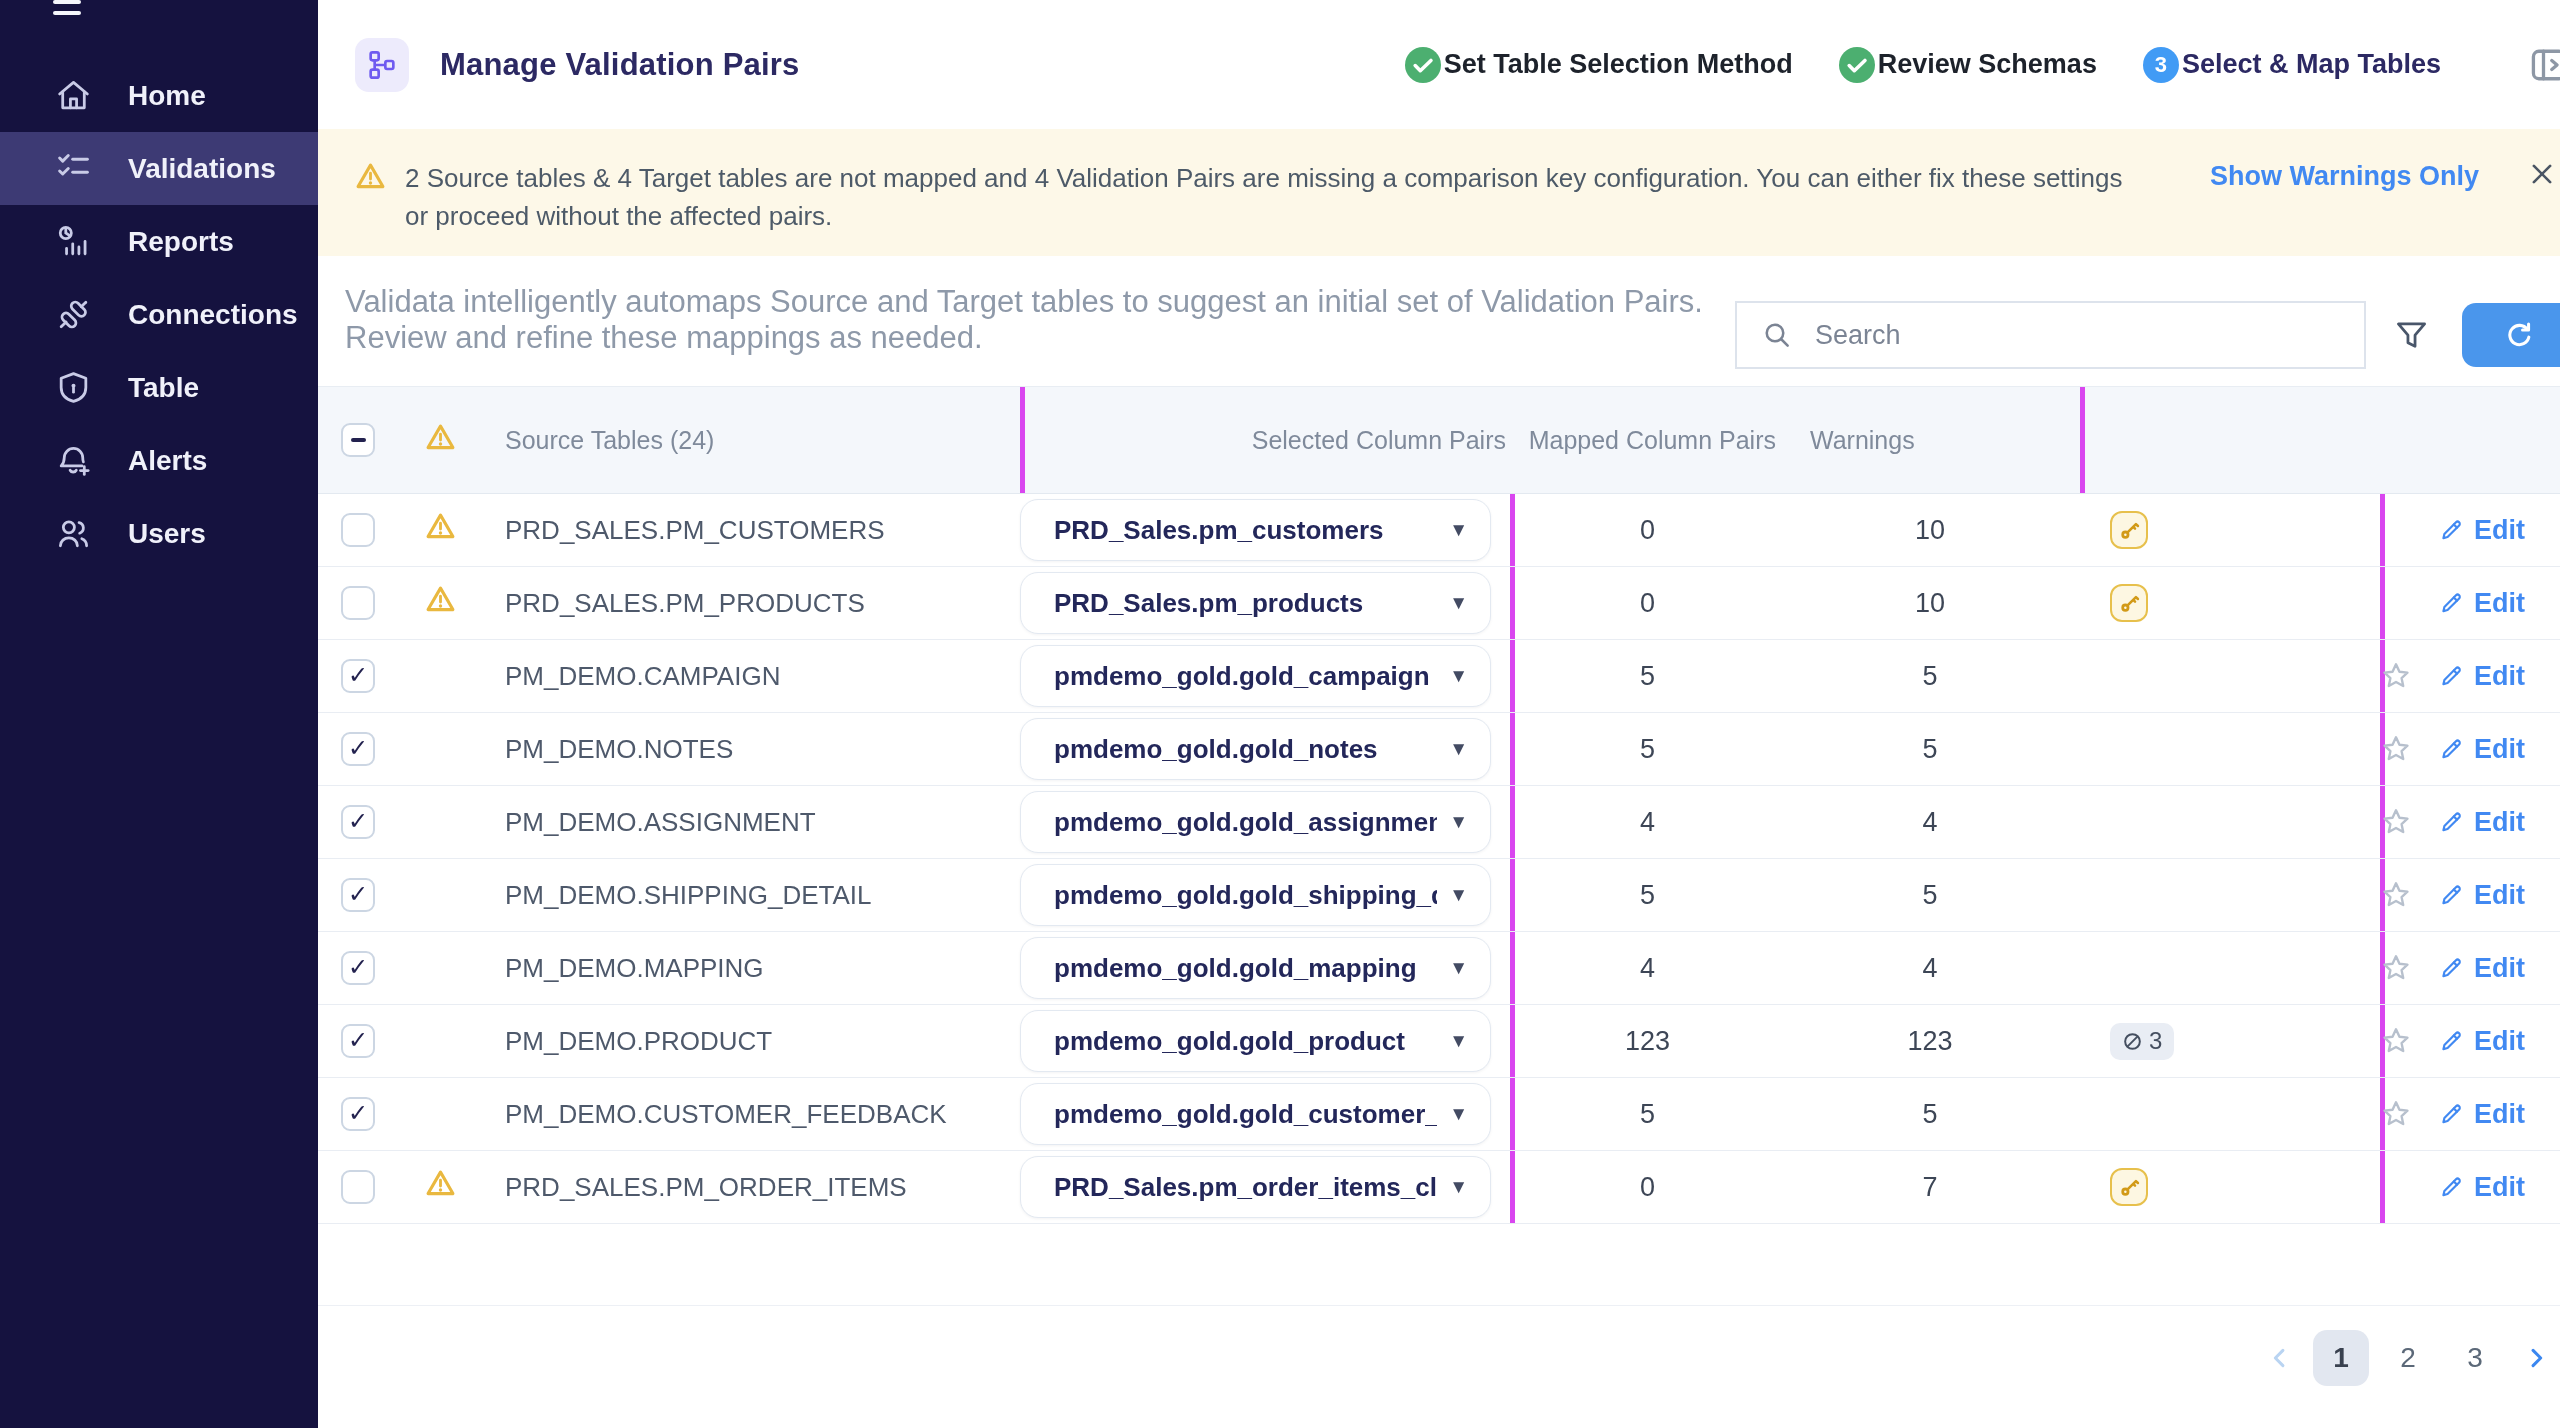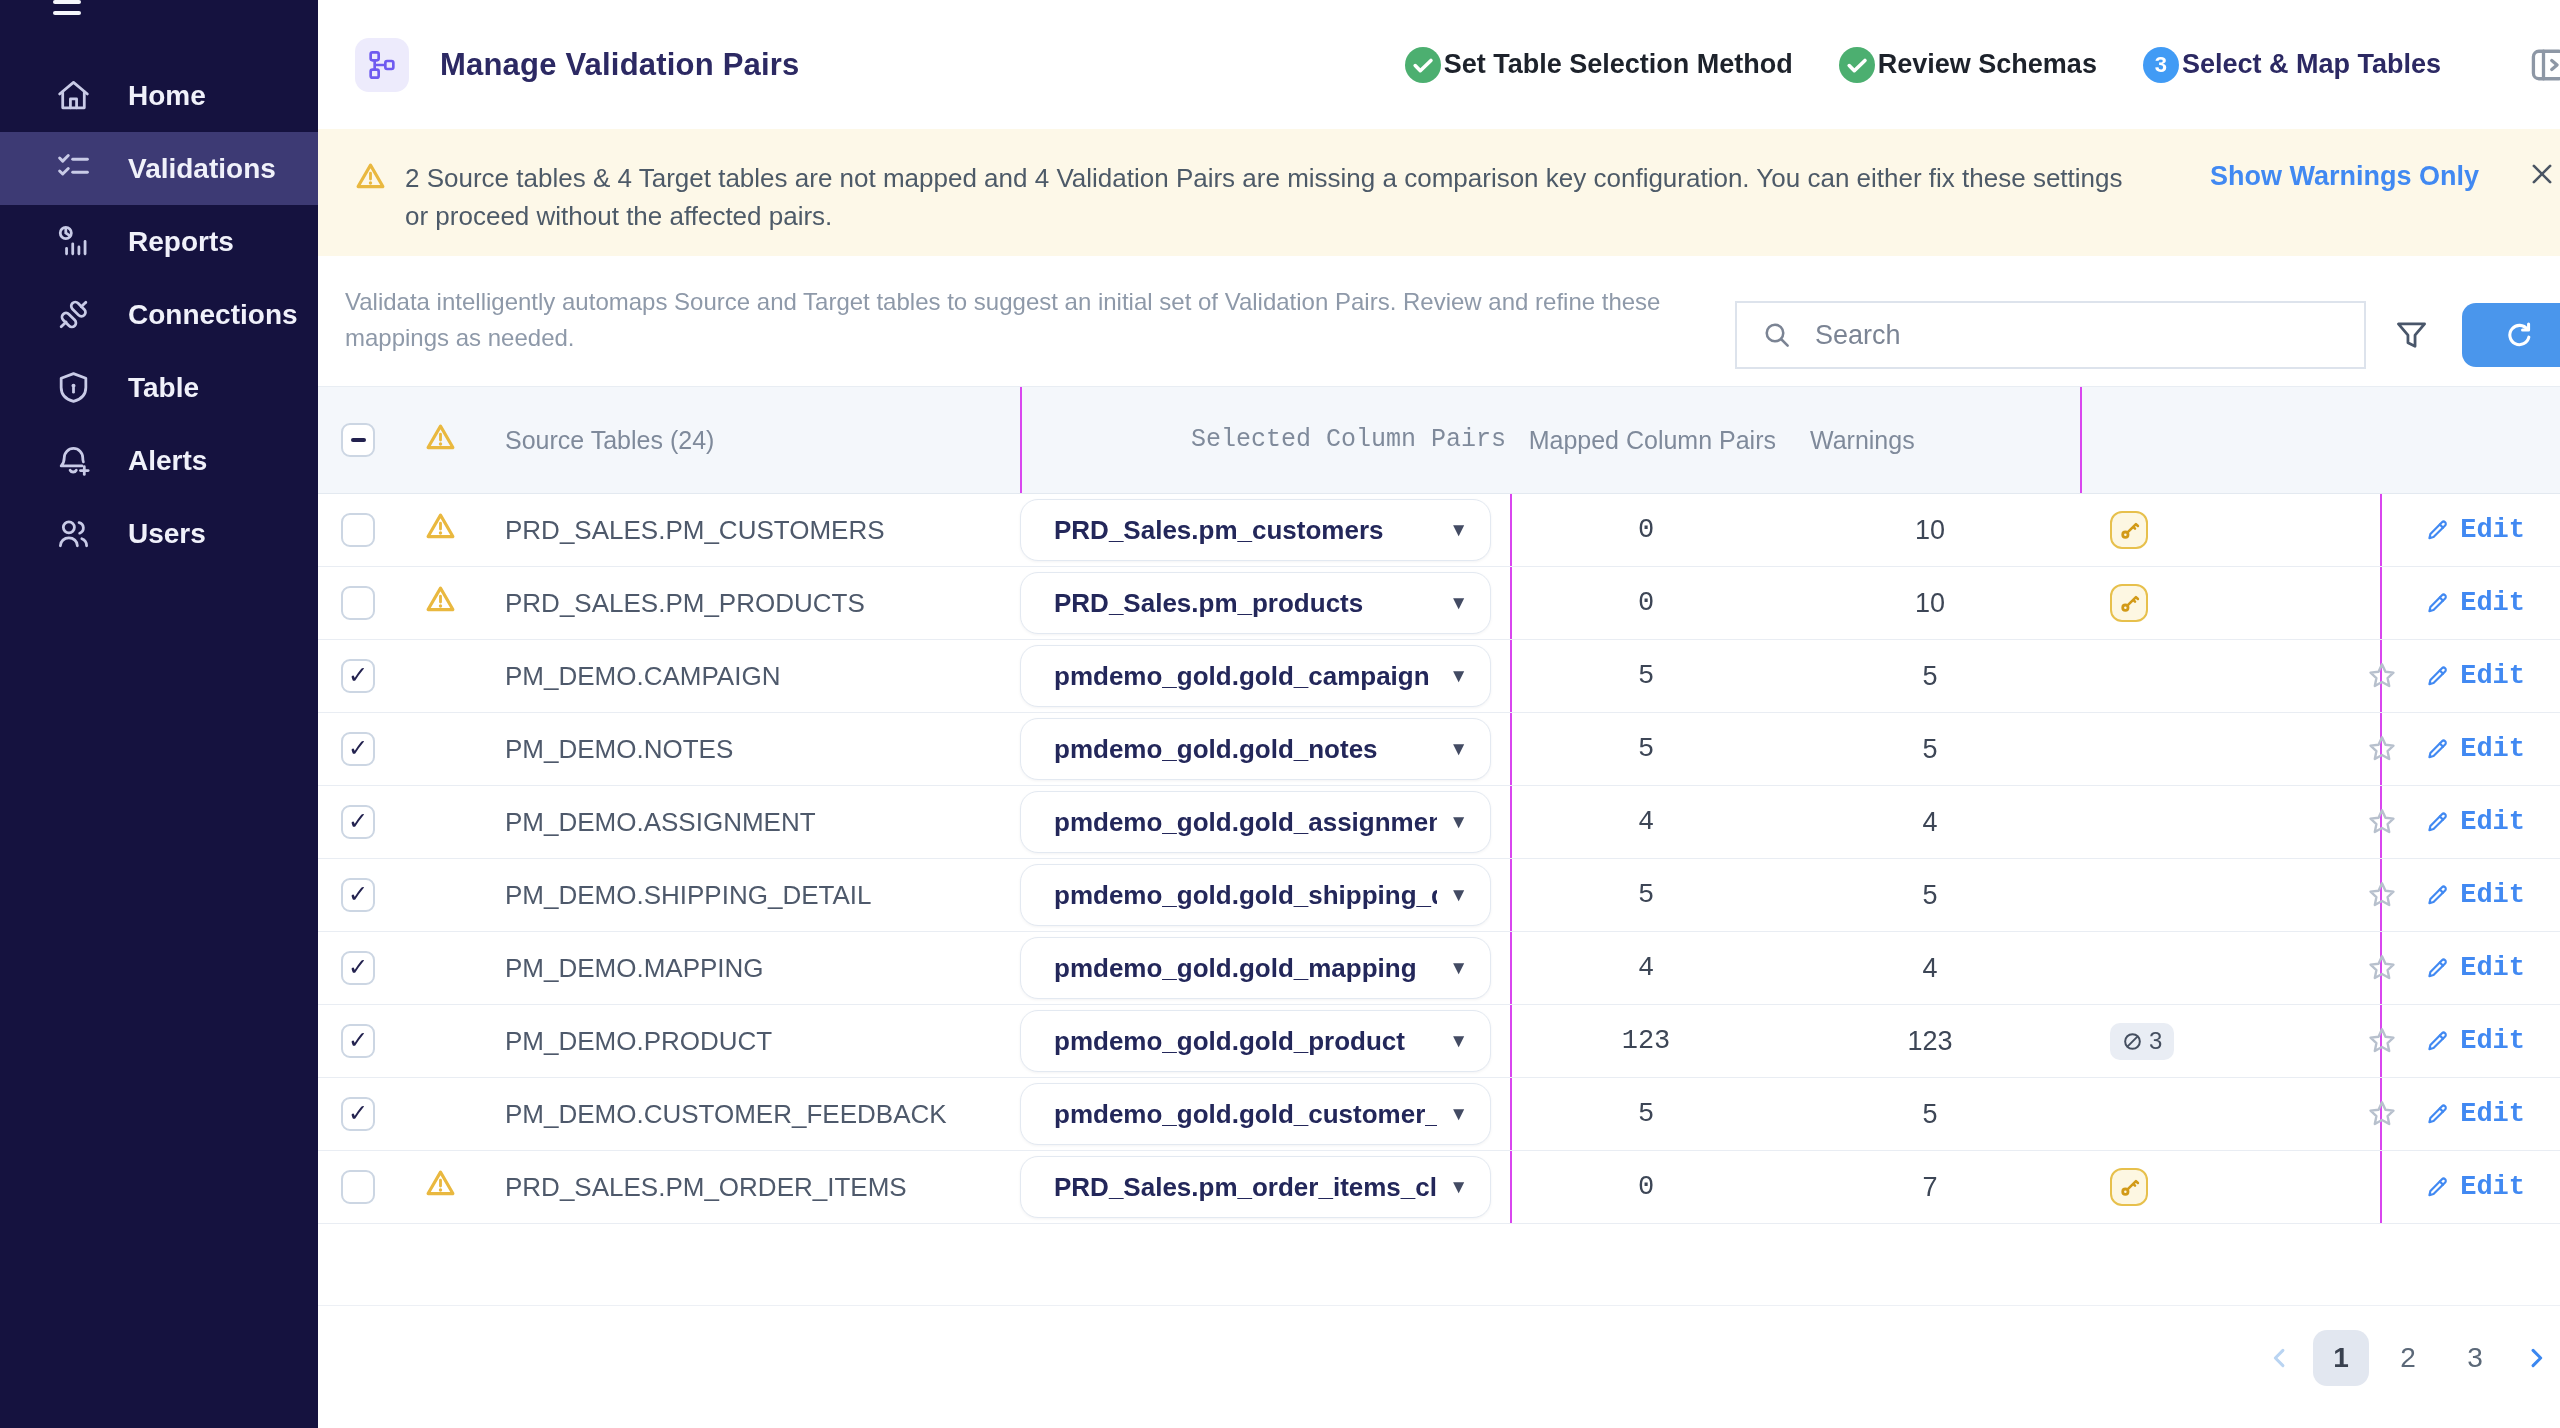--- a/index.html
+++ b/index.html
@@ -34,21 +34,21 @@
   
   .banner { height:127px; background:#fdf8e8; display:flex; align-items:flex-start; padding:30px 36px 0 37px; }
   .banner .warn-tri { flex-shrink:0; margin-top:2px; }
   .banner-text { width:1720px; margin-left:19px; font-size:26px; line-height:38px; color:#4d5a68; }
   .banner-link { margin-left:auto; font-size:27px; font-weight:600; color:#4189f2; white-space:nowrap; cursor:pointer; margin-top:2px; }
   .banner-close { margin-left:48px; background:none; border:none; cursor:pointer; margin-top:0px; }
   .banner-close svg { width:30px; height:30px; color:#4b5563; }
 
   
   .toolbar { height:130px; display:flex; padding:28px 17px 0 27px; background:#fff; }
-  .description { width:1390px; font-size:24px; line-height:36px; color:#8e99a9; }
+  .description { width:1390px; font-size:31px; line-height:36px; color:#8e99a9; }
   .search-group { margin-left:auto; display:flex; align-items:center; }
   .search-box { width:631px; height:68px; border:2px solid #dde3ec; border-radius:0; display:flex; align-items:center; padding:0 20px 0 24px; background:#fff; }
   .search-box svg { width:32px; height:32px; color:#7b8494; flex-shrink:0; }
   .search-box input { border:none; outline:none; flex:1; margin-left:22px; font-size:27px; color:#3d4656; font-family:inherit; background:transparent; }
   .search-box input::placeholder { color:#7b8494; }
   .filter-btn { background:none; border:none; cursor:pointer; margin-left:27px; display:flex; }
   .filter-btn svg { width:37px; height:37px; color:#49566a; }
   .refresh-btn { margin-left:32px; width:114px; height:64px; border:none; border-radius:14px; background:#4a96ec; display:flex; align-items:center; justify-content:center; cursor:pointer; }
   .refresh-btn svg { width:33px; height:33px; color:#fff; }
 
@@ -58,21 +58,21 @@
   .trow { height:73px; border-bottom:1px solid #e9edf3; background:#fff; font-size:26px; color:#4e596b; }
   .cell { display:flex; align-items:center; height:100%; }
   .c-check { padding-left:23px; }
   .c-warn { padding-left:23px; }
   .c-source { padding-left:23px; white-space:nowrap; }
   .c-target { }
   .c-num { justify-content:center; font-size:27px; color:#3d4656; }
   .h-right { justify-content:flex-end; text-align:right; padding-right:4px; line-height:34px; }
   .c-warnbadge { padding-left:30px; }
   .c-actions { justify-content:flex-end; padding-right:35px; gap:26px; }
-  .sep { border-left:2px solid #d946ef;font-family:Liberation Mono, monospace; }
+  .sep { border-left:5px solid #d946ef; }
 
   .checkbox { width:34px; height:34px; border:2px solid #ccd6e3; border-radius:9px; background:#fff; display:flex; align-items:center; justify-content:center; cursor:pointer; flex-shrink:0; }
   .checkbox.checked::after { content:"\2713"; font-size:24px; font-weight:700; color:#23224f; margin-top:-2px; }
   .checkbox.indeterminate::after { content:""; width:15px; height:4px; border-radius:2px; background:#23224f; }
 
   .warn-tri svg { width:31px; height:31px; }
 
   .select-pill { width:471px; height:62px; border:1.5px solid #e3e9f1; border-radius:18px; background:#fff; display:flex; align-items:center; justify-content:space-between; padding:0 22px 0 33px; box-shadow:0 1px 3px rgba(15,23,42,.05); cursor:pointer; }
   .select-pill .val { font-size:26px; font-weight:600; color:#23275a; white-space:nowrap; overflow:hidden; }
   .select-pill .caret { color:#434b63; font-size:19px; margin-left:12px; flex-shrink:0; }

